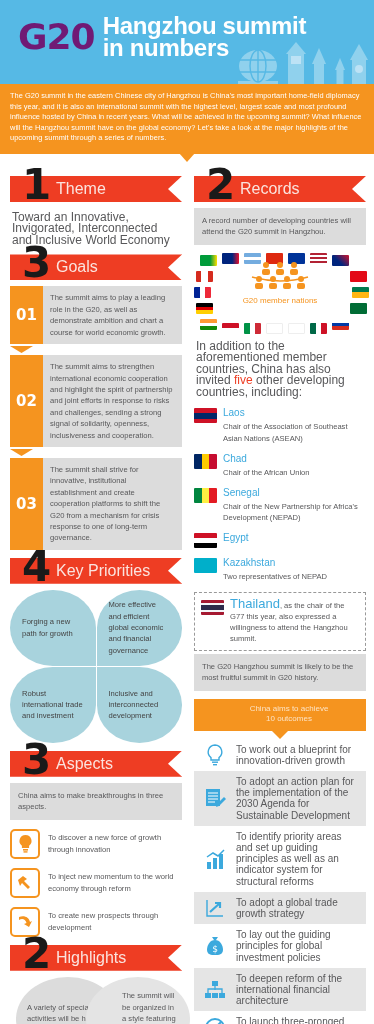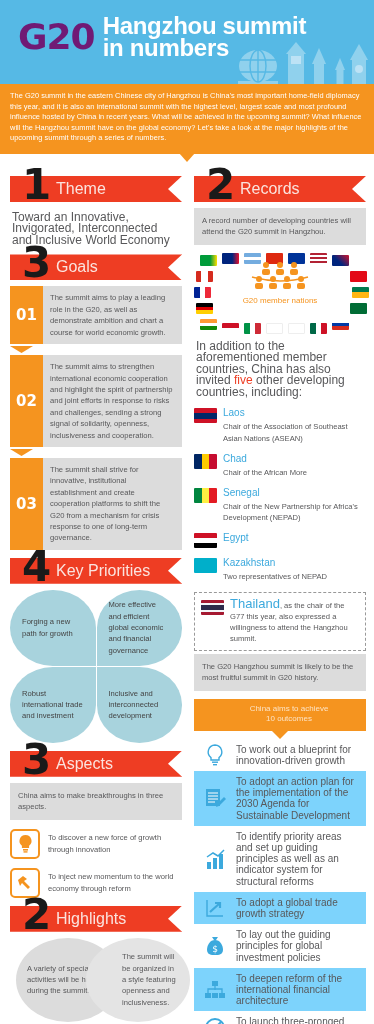--- a/index.html
+++ b/index.html
@@ -266,21 +266,21 @@
   .orange-band::after {
     content: "";
     position: absolute;
     left: 50%; bottom: -8px; margin-left: -9px;
     width: 0; height: 0;
     border-left: 9px solid transparent;
     border-right: 9px solid transparent;
     border-top: 9px solid #f5941f;
   }
   .out-row { display: flex; align-items: center; padding: 5px 6px; }
-  .out-row.shaded { background: #7dd3fc; }
+  .out-row.shaded { background: #e5e5e5; }
   .out-ico { width: 30px; flex: none; display: flex; align-items: center; justify-content: center; margin-right: 6px; }
   .out-txt { font-size: 10px; line-height: 11.2px; color: #58585a; }
 </style>
 </head>
 <body>
 
 <div class="page">
 
   <div class="header">
     <div class="hdr-inner">
@@ -385,20 +385,28 @@
         </div>
         <div class="aspect-txt">To discover a new force of growth through innovation</div>
       </div>
       <div class="aspect-row">
         <div class="aspect-ico">
           <svg width="18" height="18" viewBox="0 0 18 18">
               <path d="M2 6l5-4 4 3-3 2 6 6-2 2-6-6-2 3z" fill="#f5941f"></path>
             </svg>
         </div>
         <div class="aspect-txt">To inject new momentum to the world economy through reform</div>
+      </div>
+      <div class="aspect-row">
+        <div class="aspect-ico">
+          <svg width="18" height="18" viewBox="0 0 18 18">
+              <path d="M3 4c5-2 10 0 11 5l2-1-3 6-5-3 2.5-1C9.5 6 6 5 3 7z" fill="#f5941f"></path>
+            </svg>
+        </div>
+        <div class="aspect-txt">To create new prospects through development</div>
       </div>
 
       <div class="ribbon">
         <div class="ribbon-bar"></div>
         <div class="ribbon-num">2</div>
         <div class="ribbon-label">Highlights</div>
       </div>
       <div class="venn">
         <div class="ellipse e-left">A variety of special activities will be held during the summit.</div>
         <div class="ellipse e-right">The summit will be organized in a style featuring openness and inclusiveness.</div>
@@ -465,21 +473,21 @@
         <div class="country-flag" style="background:linear-gradient(#ce1126 30%,#002868 30%,#002868 70%,#ce1126 70%)"></div>
         <div>
           <div class="country-name">Laos</div>
           <div class="country-desc">Chair of the Association of Southeast Asian Nations (ASEAN)</div>
         </div>
       </div>
       <div class="country">
         <div class="country-flag" style="background:linear-gradient(90deg,#002664 33%,#fecb00 33%,#fecb00 66%,#c60c30 66%)"></div>
         <div>
           <div class="country-name">Chad</div>
-          <div class="country-desc">Chair of the African More</div>
+          <div class="country-desc">Chair of the African Union</div>
         </div>
       </div>
       <div class="country">
         <div class="country-flag" style="background:linear-gradient(90deg,#00853f 33%,#fdef42 33%,#fdef42 66%,#e31b23 66%)"></div>
         <div>
           <div class="country-name">Senegal</div>
           <div class="country-desc">Chair of the New Partnership for Africa's Development (NEPAD)</div>
         </div>
       </div>
       <div class="country">

